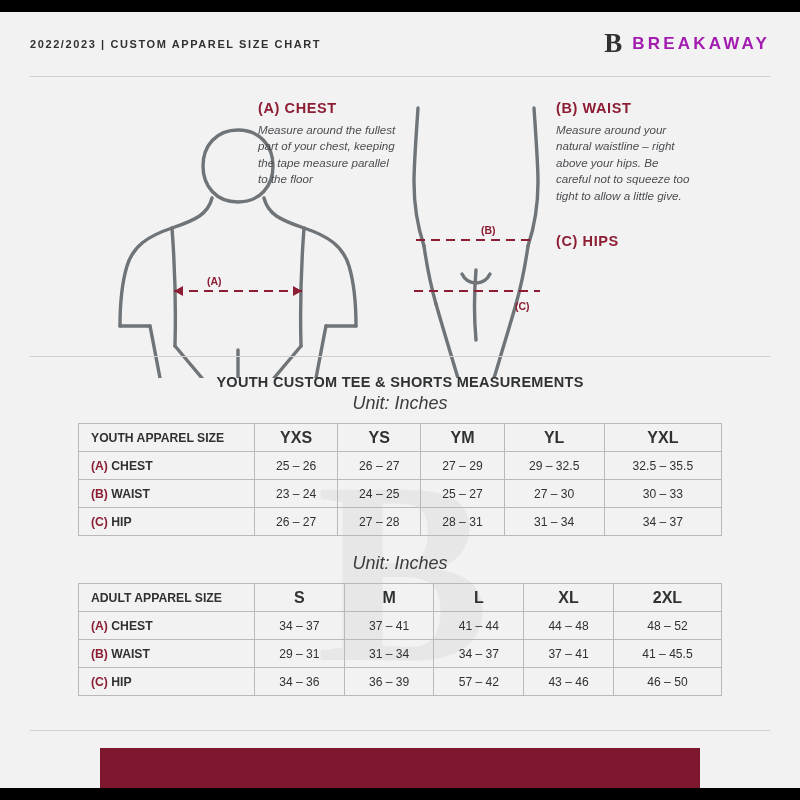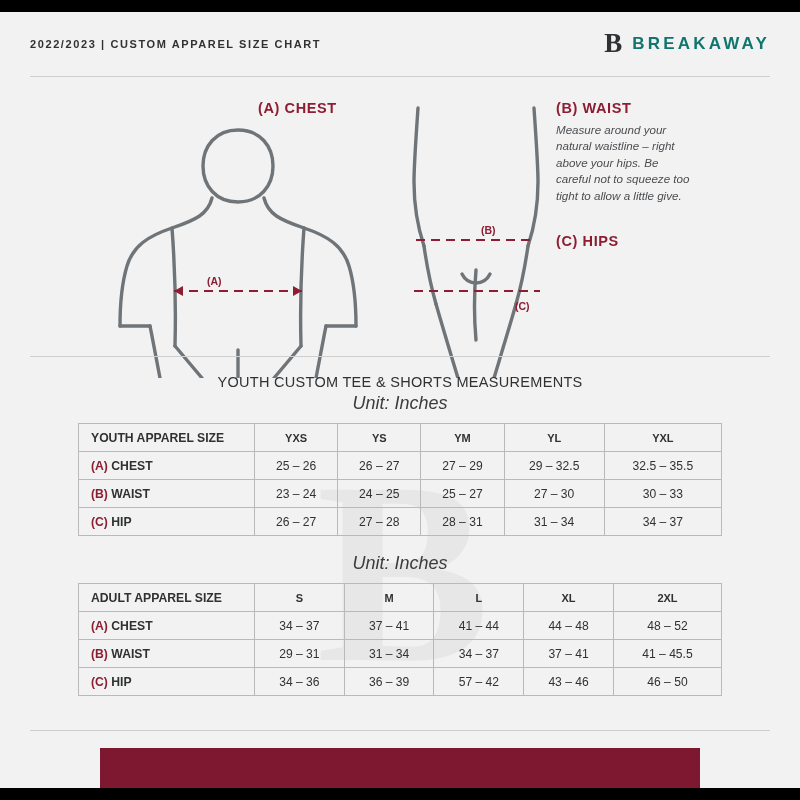--- a/index.html
+++ b/index.html
@@ -62,21 +62,21 @@
     font-size: 27px;
     color: #2f3133;
     line-height: 1;
     position: relative;
     top: -1px;
   }
   .brand-name {
     font-size: 17px;
     font-weight: bold;
     letter-spacing: 3.2px;
-    color: #0f766e;
+    color: #a21caf;
   }
   .hr {
     position: absolute;
     left: 30px; width: 740px;
     height: 1px;
     background: #cfcfcf;
   }
   
   .illo {
     position: absolute;
@@ -102,21 +102,21 @@
     position: absolute;
     font-size: 10.5px;
     font-weight: bold;
     color: #8c1d33;
   }
   
   .tbl-wrap { position: absolute; left: 0; width: 800px; }
   .tbl-title {
     text-align: center;
     font-size: 14.5px;
-    font-weight: normal;
+    font-weight: bold;
     letter-spacing: 0.3px;
     color: #2f3133;
   }
   .tbl-unit {
     text-align: center;
     font-size: 18px;
     font-style: italic;
     color: #3a3c3e;
     margin-top: 3px;
   }
@@ -134,21 +134,21 @@
     text-align: center;
     padding: 0 4px;
   }
   th.rowhead, td.rowhead {
     text-align: left;
     padding-left: 12px;
     width: 176px;
     font-weight: bold;
     margin-left: 44px;
   }
-  th.sizehead { font-weight: bold; font-size: 11px; }
+  th.sizehead { font-weight: bold; font-size: 16px; }
   td.val { font-weight: normal; font-size: 12.1px; }
   .lbl { color: #8c1d33; font-weight: bold; }
   .rowhead-txt { color: #2f3133; font-weight: bold; }
   
   .footer-bar {
     position: absolute;
     left: 100px; top: 736px;
     width: 600px; height: 52px;
     background: #7e1730;
   }
@@ -203,20 +203,21 @@
           <path d="M462 196 C468 208 484 208 490 196"></path>
         </g>
 
         <line x1="416" y1="162" x2="536" y2="162" stroke="#8c1d33" stroke-width="2.2" stroke-dasharray="9,6"></line>
 
         <line x1="414" y1="213" x2="540" y2="213" stroke="#8c1d33" stroke-width="2.2" stroke-dasharray="9,6"></line>
       </svg>
 
       
       <div class="callout-title" style="left:258px; top:22px;">(A) CHEST</div>
+      <div class="callout-body" style="left:258px; top:44px;">Measure around the fullest part of your chest, keeping the tape measure parallel to the floor</div>
       <div class="marker" style="left:207px; top:197px;">(A)</div>
 
       
       <div class="callout-title" style="left:556px; top:22px;">(B) WAIST</div>
       <div class="callout-body" style="left:556px; top:44px;">Measure around your natural waistline – right above your hips. Be careful not to squeeze too tight to allow a little give.</div>
       <div class="marker" style="left:481px; top:146px;">(B)</div>
 
       
       <div class="callout-title" style="left:556px; top:155px;">(C) HIPS</div>
       <div class="marker" style="left:515px; top:222px;">(C)</div>

